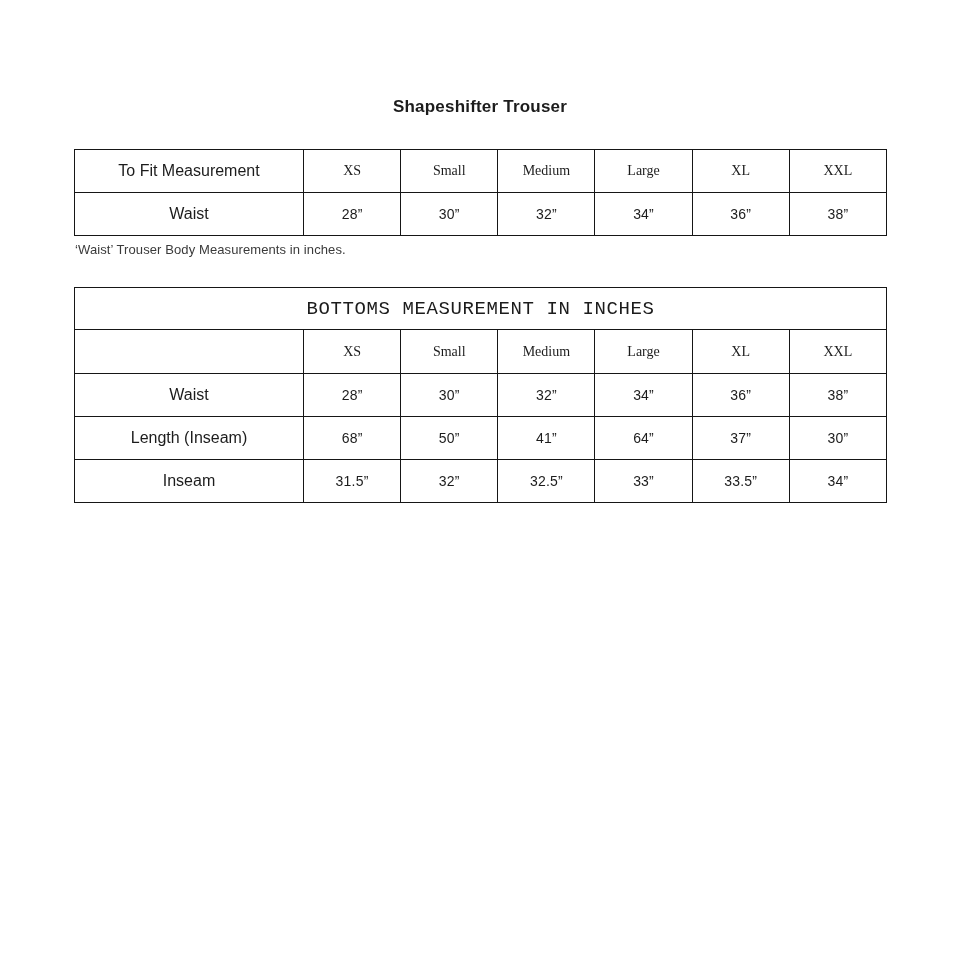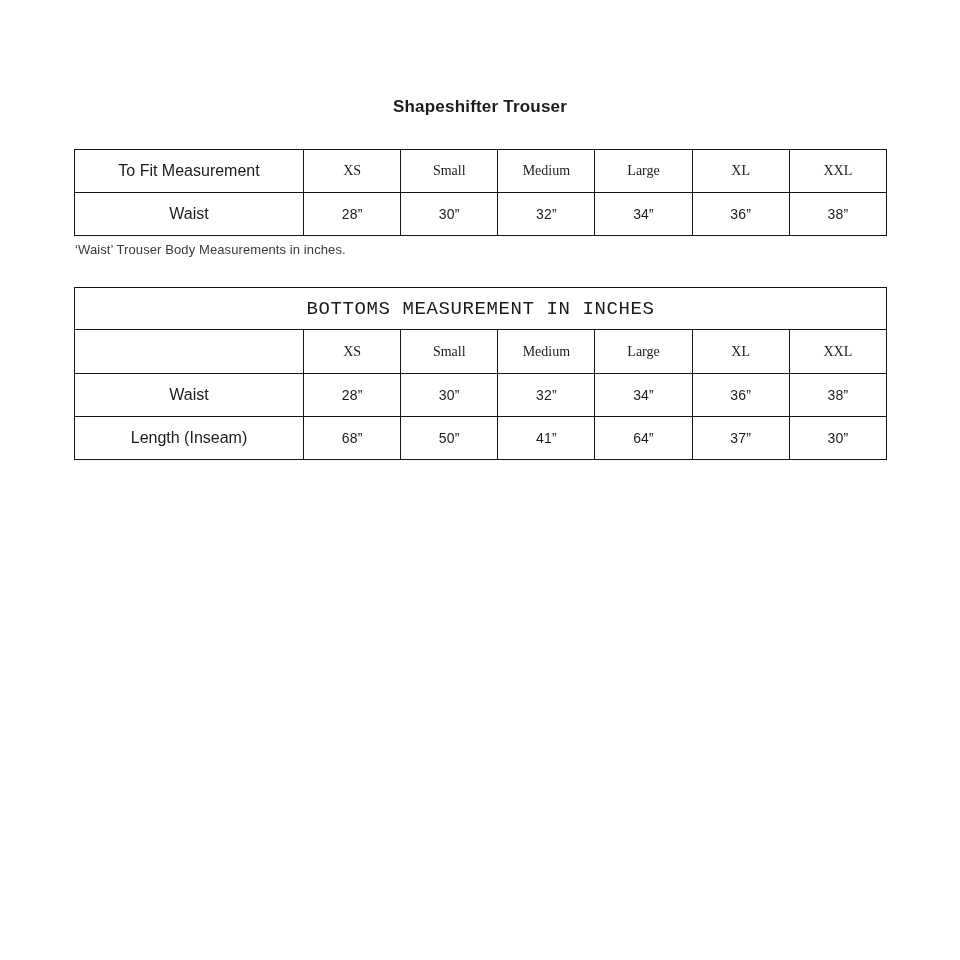--- a/index.html
+++ b/index.html
@@ -139,16 +139,25 @@
       </tr>
       <tr>
         <td class="label-cell">Length (Inseam)</td>
         <td class="value-cell">68”</td>
         <td class="value-cell">50”</td>
         <td class="value-cell">41”</td>
         <td class="value-cell">64”</td>
         <td class="value-cell">37”</td>
         <td class="value-cell">30”</td>
       </tr>
+      <tr>
+        <td class="label-cell">Inseam</td>
+        <td class="value-cell">31.5”</td>
+        <td class="value-cell">32”</td>
+        <td class="value-cell">32.5”</td>
+        <td class="value-cell">33”</td>
+        <td class="value-cell">33.5”</td>
+        <td class="value-cell">34”</td>
+      </tr>
     </tbody>
   </table>
 
 </div>
 
 </body></html>

